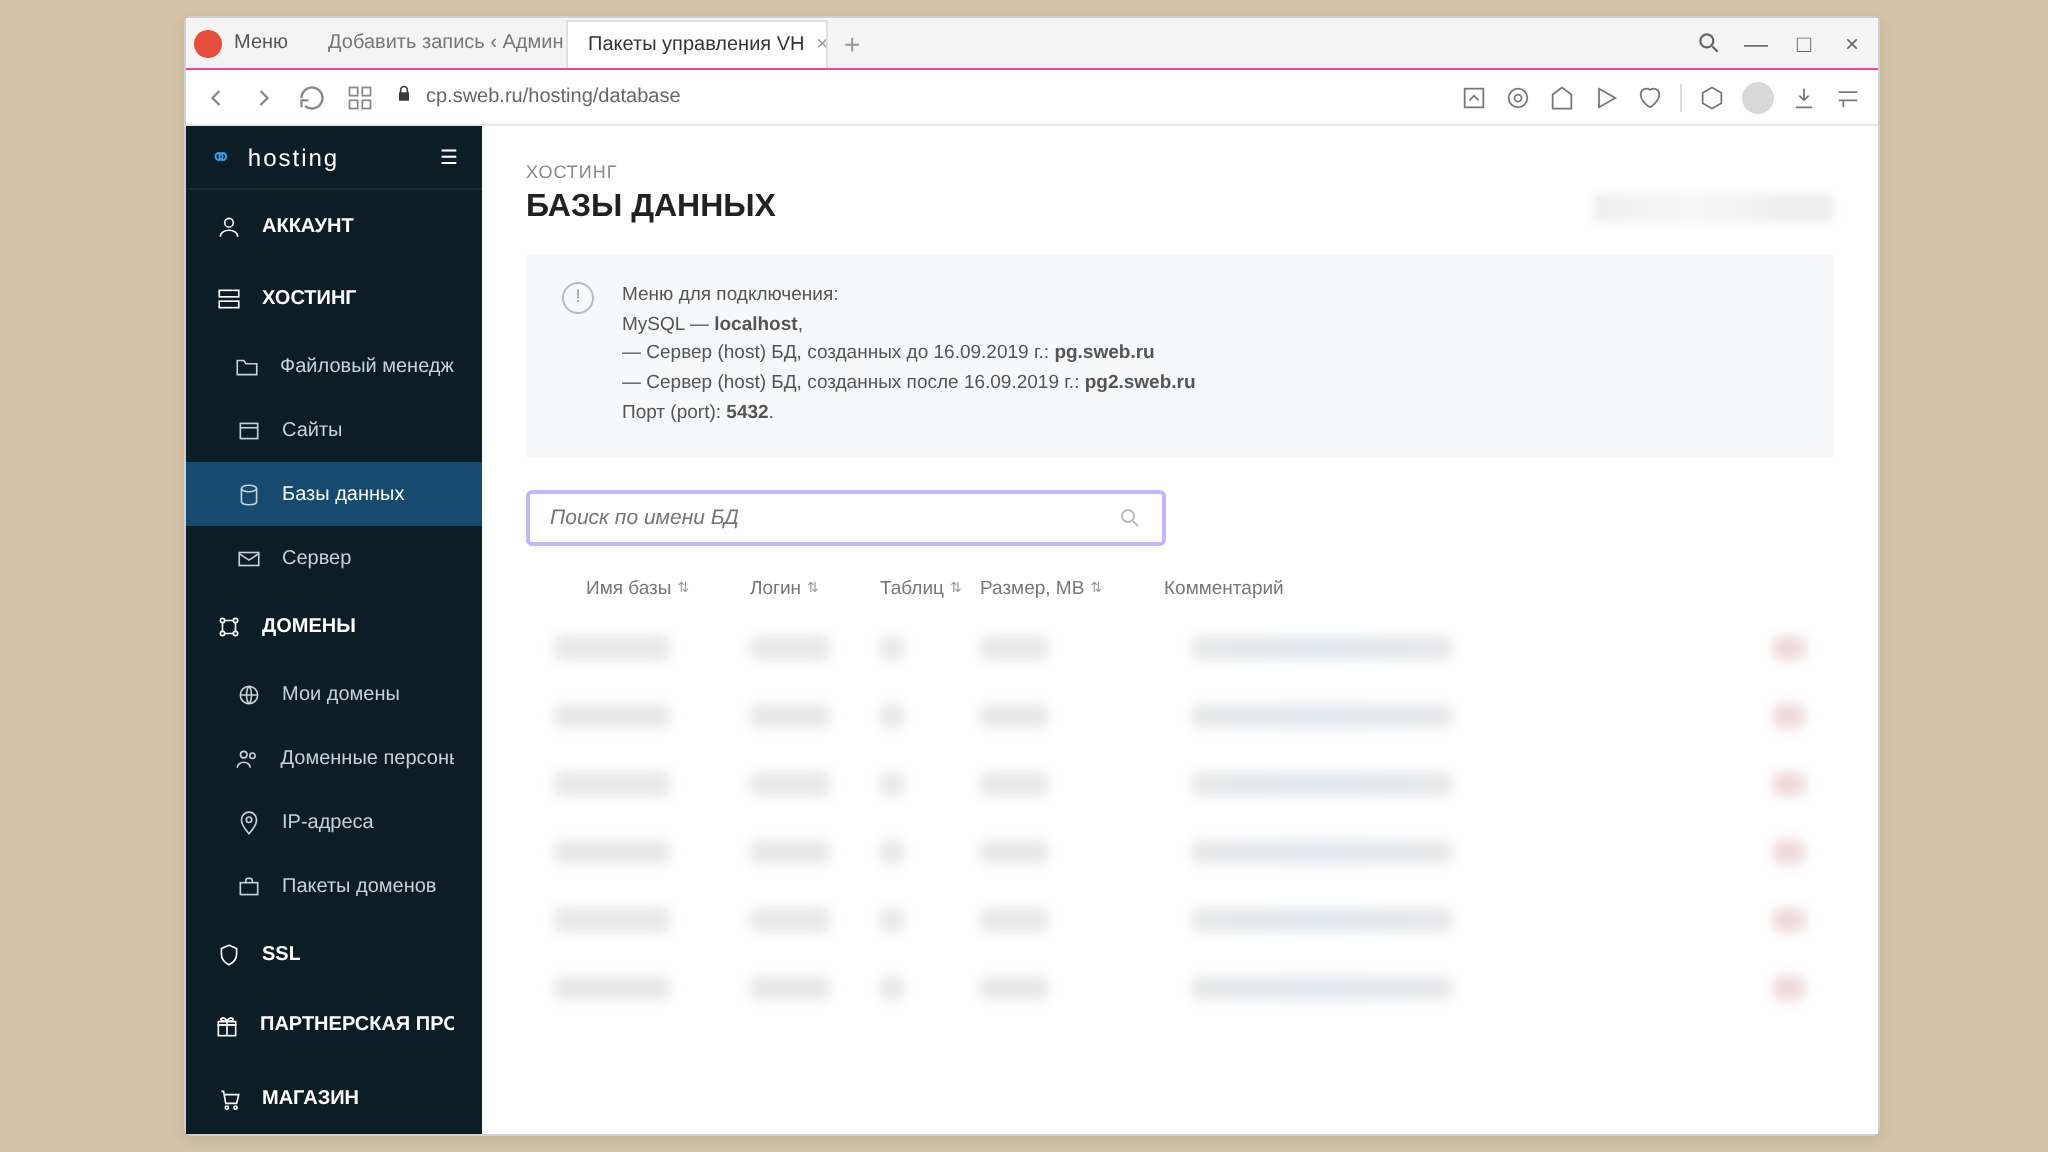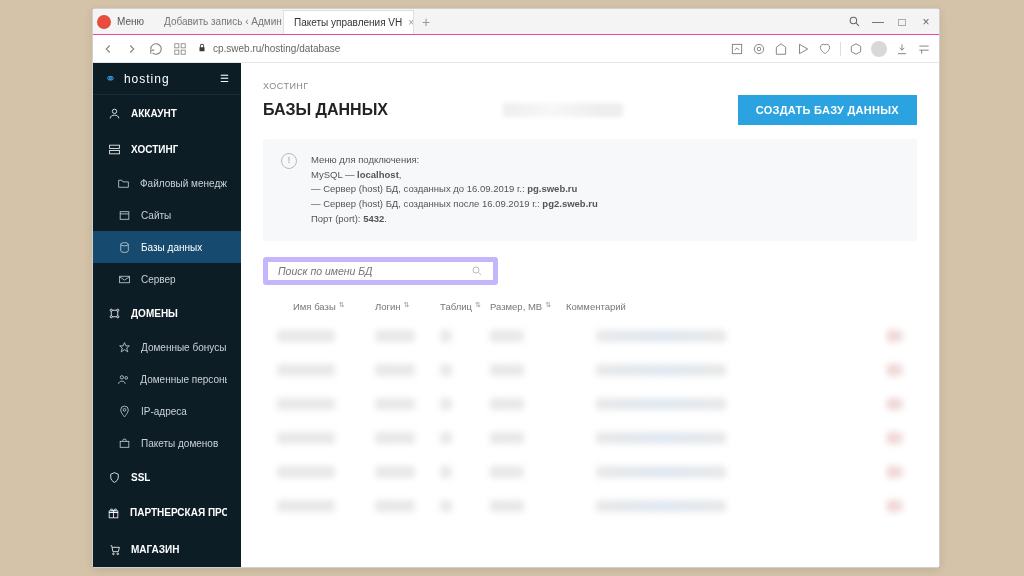--- a/index.html
+++ b/index.html
@@ -40,29 +40,29 @@
 .main{flex:1;background:#fff;display:flex;flex-direction:column;overflow:hidden;position:relative}
 .main-top{padding:18px 22px 0;border-bottom:0}
 .crumb{font-size:9px;color:#888;letter-spacing:.5px;margin-bottom:4px}
 .title-row{display:flex;align-items:center;justify-content:space-between;margin-bottom:14px}
 .title{font-size:16px;font-weight:700;color:#222}
 .blur-strip{width:120px;height:14px;background:linear-gradient(90deg,#eee 0,#f7f7f7 40%,#eee 80%);filter:blur(2px);border-radius:3px}
 .create-btn{background:#2aa3e0;color:#fff;font-size:11px;font-weight:700;padding:9px 18px;border:none;letter-spacing:.3px;cursor:pointer}
 .info-box{background:#f7f8f9;border-radius:2px;padding:14px 18px;display:flex;gap:14px;font-size:9.5px;color:#555;line-height:1.55}
 .info-ico{width:16px;height:16px;border:1px solid #bbb;border-radius:50%;display:flex;align-items:center;justify-content:center;color:#999;font-size:9px;flex-shrink:0}
 .search-wrap{padding:16px 22px 10px}
-.search-box{width:235px;height:28px;border:5px solid #c4b5fd;border-radius:3px;display:flex;align-items:center;padding:0 10px}
+.search-box{width:320px;height:28px;border:2px solid #c4b5fd;border-radius:3px;display:flex;align-items:center;padding:0 10px}
 .search-box input{border:none;outline:none;flex:1;font-size:10.5px;font-style:italic;color:#888}
 .search-box svg{width:12px;height:12px;color:#bbb}
 .table-head{display:flex;padding:6px 22px;font-size:9.5px;color:#777;gap:0}
-.col{display:flex;align-items:flex-start;gap:3px}
+.col{display:flex;align-items:center;gap:3px}
 .col-name{width:112px;padding-left:30px}
 .col-login{width:65px}
 .col-tables{width:50px}
-.col-size{width:76px}
+.col-size{width:92px}
 .col-comment{width:90px}
 .sort-ico{font-size:7px;color:#999;letter-spacing:-1px}
 .rows{padding:0 22px;display:flex;flex-direction:column;gap:14px;margin-top:8px}
 .row{display:flex;align-items:center;height:20px}
 .blur-cell{height:12px;background:#e8e8e8;filter:blur(3px);border-radius:3px}
 .row .c1{width:112px;padding-left:14px}
 .row .c1 .blur-cell{width:58px}
 .row .c2{width:65px}.row .c2 .blur-cell{width:40px}
 .row .c3{width:50px}.row .c3 .blur-cell{width:12px}
 .row .c4{width:86px}.row .c4 .blur-cell{width:34px}
@@ -232,24 +232,25 @@
               <circle cx="6" cy="18" r="2"></circle>
               <circle cx="18" cy="18" r="2"></circle>
               <path d="M8 6h8M6 8v8M18 8v8M8 18h8"></path>
             </svg>
           </span>
         <span class="sb-lbl">ДОМЕНЫ</span>
       </div>
       <div class="sb-item sub">
         <span class="sb-ico">
             <svg viewBox="0 0 24 24">
-              <path d="m12 3 2.5 6H21l-5 4 2 7-6-4-6 4 2-7-5-4h6.5L12 3z"></path>
-            </svg>
-          </span>
-        <span class="sb-lbl">Доменные бонусы</span>
+              <circle cx="12" cy="12" r="8"></circle>
+              <path d="M4 12h16M12 4c3 3 3 13 0 16M12 4c-3 3-3 13 0 16"></path>
+            </svg>
+          </span>
+        <span class="sb-lbl">Мои домены</span>
       </div>
       <div class="sb-item sub">
         <span class="sb-ico">
             <svg viewBox="0 0 24 24">
               <circle cx="9" cy="8" r="3"></circle>
               <circle cx="17" cy="9" r="2.5"></circle>
               <path d="M3 20c0-3 3-5 6-5s6 2 6 5"></path>
             </svg>
           </span>
         <span class="sb-lbl">Доменные персоны</span>
@@ -302,21 +303,20 @@
       </div>
 
     </div>
 
     <div class="main">
       <div class="main-top">
         <div class="crumb">ХОСТИНГ</div>
         <div class="title-row">
           <div class="title">БАЗЫ ДАННЫХ</div>
           <div class="blur-strip"></div>
-          <button class="create-btn">СОЗДАТЬ БАЗУ ДАННЫХ</button>
         </div>
         <div class="info-box">
           <div class="info-ico">!</div>
           <div>
             <div>Меню для подключения:</div>
             <div><span>MySQL — </span><b>localhost</b><span>,</span></div>
             <div><span>— Сервер (host) БД, созданных до 16.09.2019 г.: </span><b>pg.sweb.ru</b></div>
             <div><span>— Сервер (host) БД, созданных после 16.09.2019 г.: </span><b>pg2.sweb.ru</b></div>
             <div><span>Порт (port): </span><b>5432</b><span>.</span></div>
           </div>

